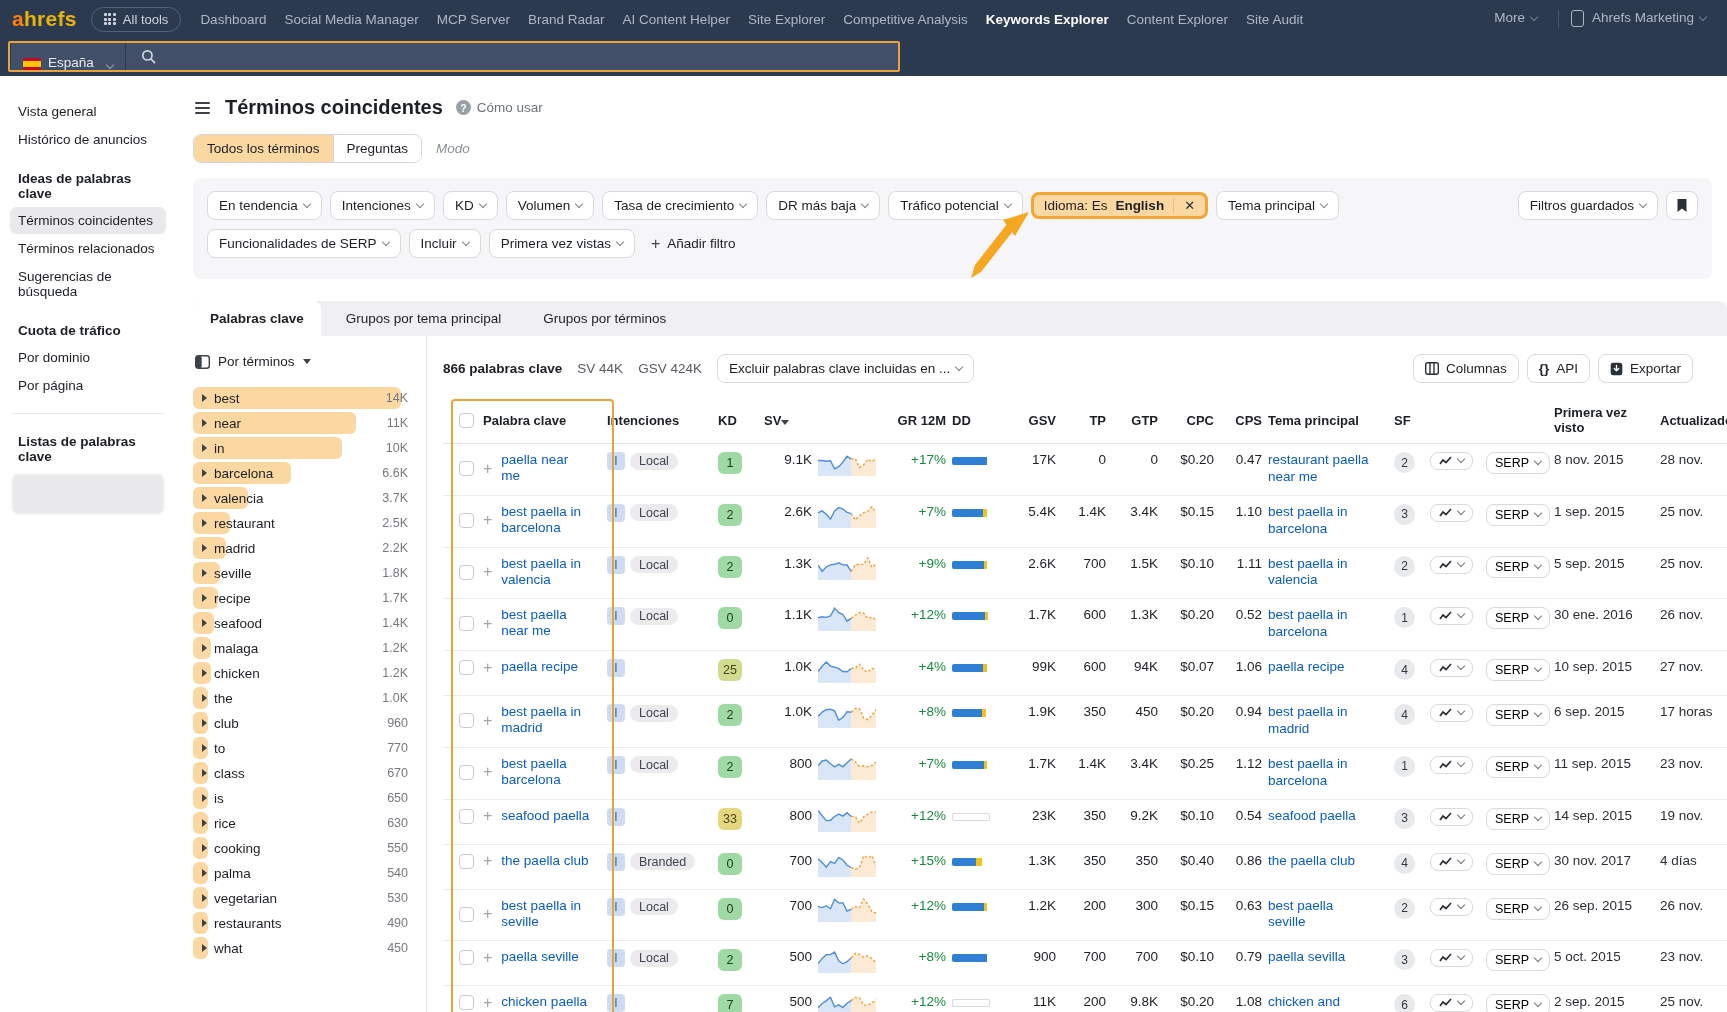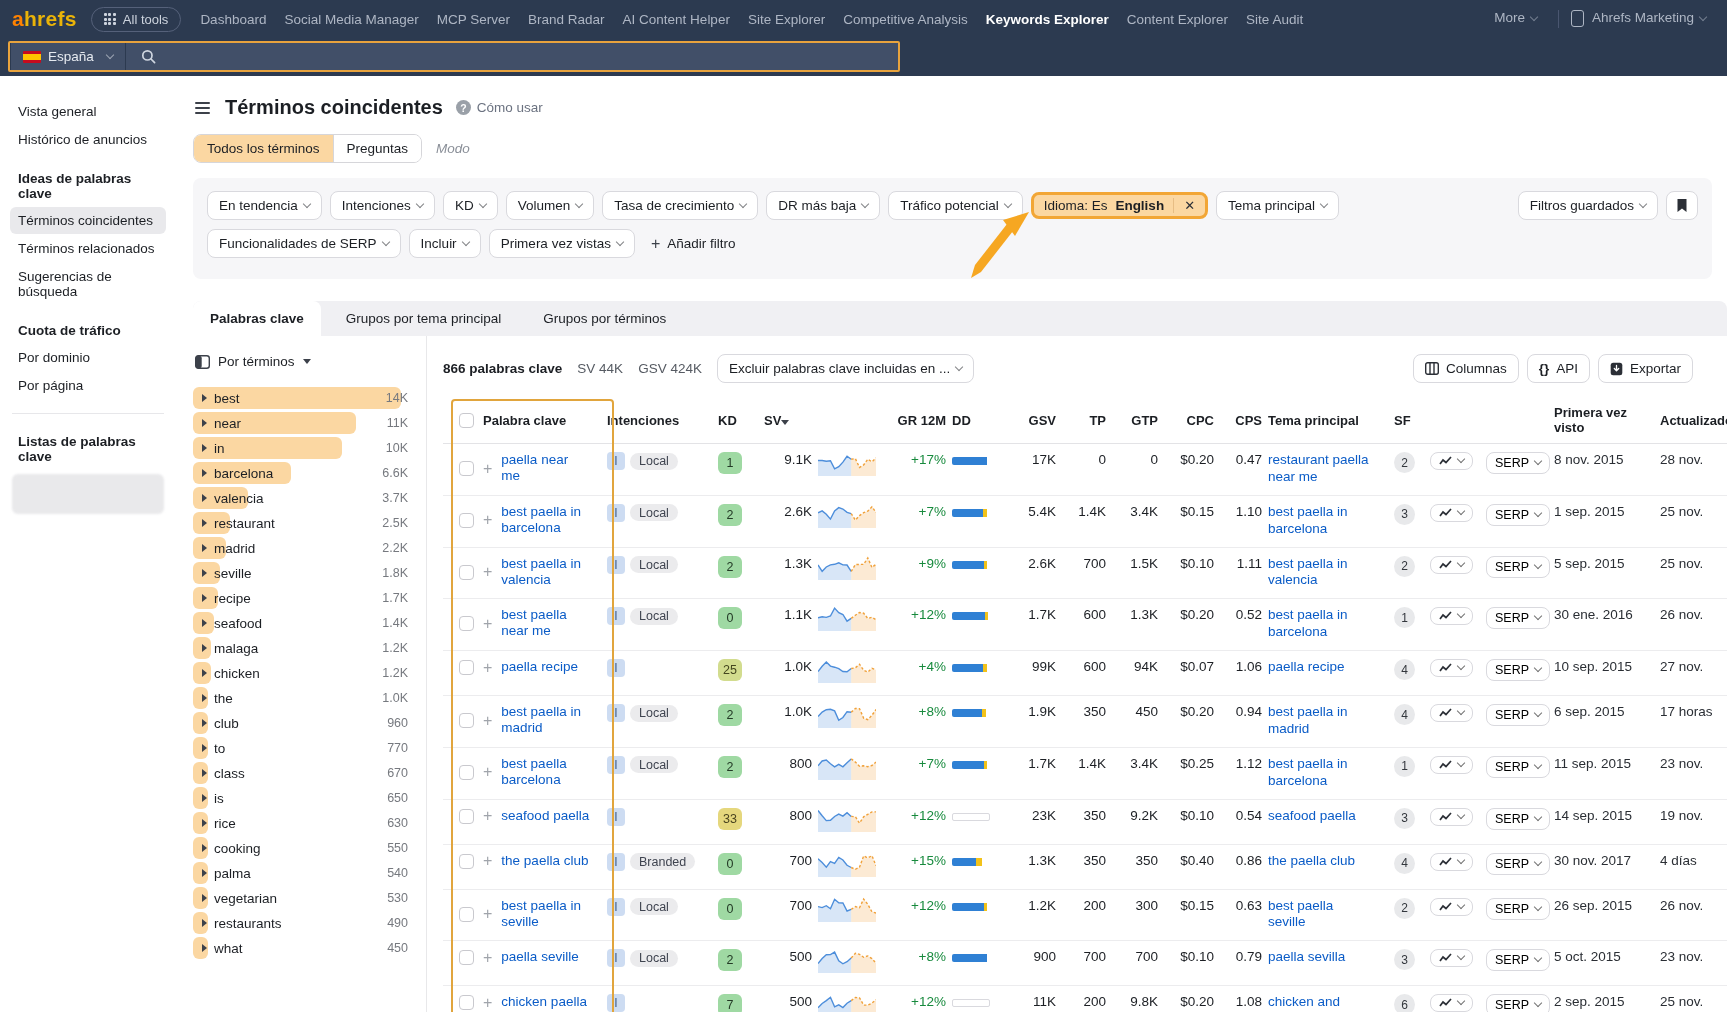--- a/index.html
+++ b/index.html
@@ -23,21 +23,21 @@
   .device-ic { width:13px; height:17px; border:1.5px solid #aeb6c4; border-radius:3px; margin-right:8px; }
   .chev { display:inline-block; width:6px; height:6px; border-right:1.5px solid currentColor;
     border-bottom:1.5px solid currentColor; transform:rotate(45deg); margin-left:6px; opacity:.55; position:relative; top:-2px; }
 
   
   .searchrow { height:38px; background:#2c3a50; }
   .searchbar { position:absolute; left:8px; top:41px; width:892px; height:31px; border:2px solid #e8a33d;
     border-radius:2px; display:flex; background:#414f68; }
   .searchbar input { flex:1; background:transparent; border:0; outline:none; color:#fff; font-size:13.5px;
     padding:0 10px; font-family:inherit; }
-  .country { display:flex; align-items:center; gap:7px; padding:0 12px; border-left:1px solid #2c3a50; color:#e6eaf0; cursor:pointer; }
+  .country { display:flex; align-items:flex-end; gap:7px; padding:0 12px; border-left:1px solid #2c3a50; color:#e6eaf0; cursor:pointer; }
   .flag { width:18px; height:12px; display:flex; flex-direction:column; border-radius:1px; overflow:hidden; }
   .flag i { display:block; width:100%; }
   .flag .f-r { height:3px; background:#c60b1e; } .flag .f-y { height:6px; background:#ffc400; }
   .searchbtn { width:46px; border:0; border-left:1px solid #2c3a50; background:#414f68; display:flex;
     align-items:center; justify-content:center; cursor:pointer; }
 
   
   .app { display:flex; width:100%; height:936px; }
   .sidebar { width:176px; flex:0 0 176px; padding:22px 10px 0 10px; }
   .sb-item { padding:6px 8px; border-radius:6px; margin-bottom:1px; cursor:pointer; color:#1c1f24; }

